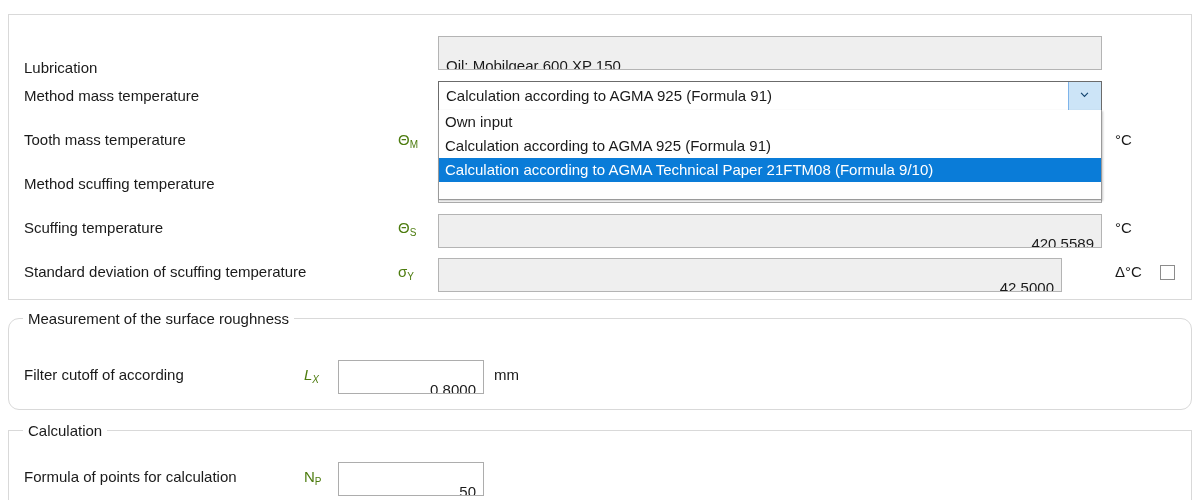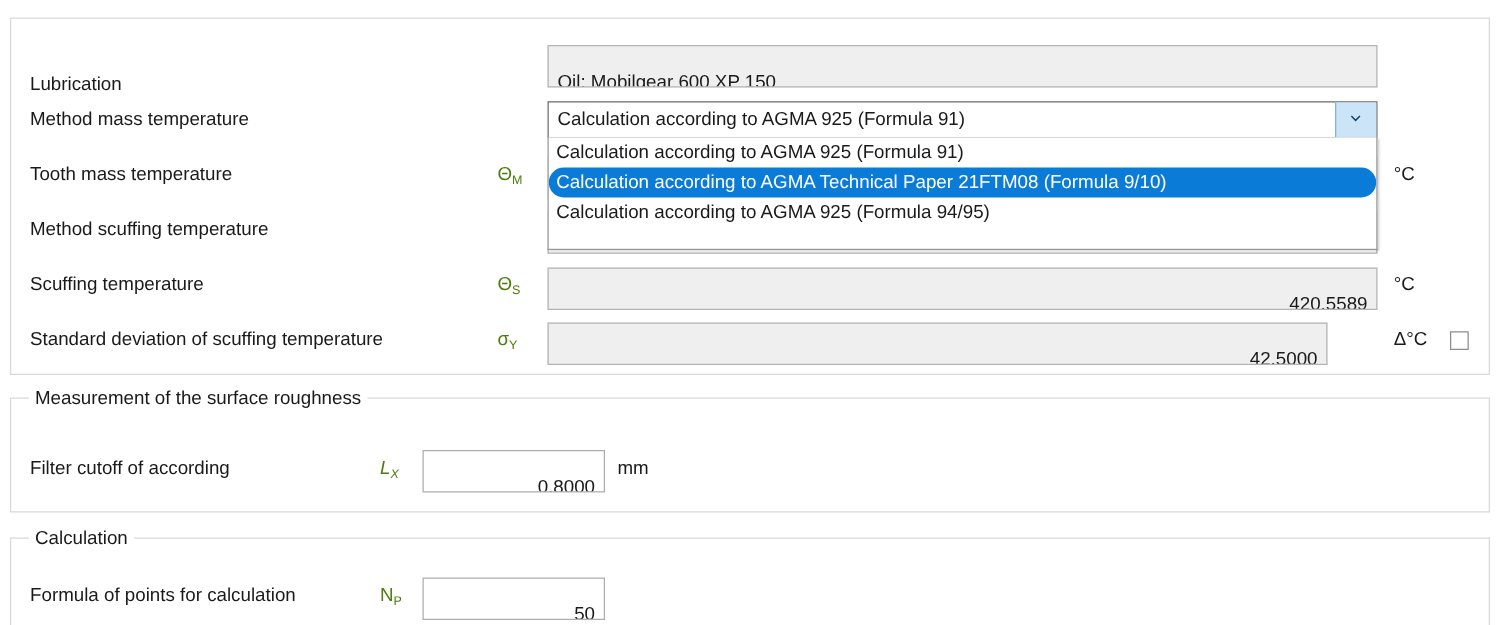--- a/index.html
+++ b/index.html
@@ -30,21 +30,21 @@
     left: 14px;
     background: #ffffff;
     padding: 0 5px;
     font-size: 15px;
     color: #1a1a1a;
     white-space: nowrap;
     line-height: 20px;
   }
 
   #group-lubrication { left: 8px; top: 14px; width: 1184px; height: 286px; border-top-color:#d9d9d9; }
-  #group-roughness   { left: 8px; top: 318px; width: 1184px; height: 92px; }
+  #group-roughness   { left: 8px; top: 318px; width: 1184px; height: 92px; border-radius: 11px; }
   #group-calculation { left: 8px; top: 430px; width: 1184px; height: 70px; border-bottom: none; }
 
   
   .label {
     position: absolute;
     white-space: nowrap;
     font-size: 15px;
     color: #1a1a1a;
     line-height: 20px;
   }
@@ -144,21 +144,20 @@
     line-height: 23px;
     padding: 0 4px 0 6px;
     font-size: 15px;
     color: #1a1a1a;
     white-space: nowrap;
     overflow: hidden;
   }
   .dropdown-item.selected {
     background: #0a7cd8;
     color: #ffffff;
-    border-radius: 12px;
   }
 
   
   .checkbox {
     position: absolute;
     width: 15px;
     height: 15px;
     box-sizing: border-box;
     border: 1px solid #8c8c8c;
     background: #ffffff;
@@ -201,23 +200,23 @@
 
 <div class="label" style="left:24px; top:262px;">Standard deviation of scuffing temperature</div>
 <div class="sym" style="left:398px; top:262px;">
   <span>σ</span><sub>Y</sub>
 </div>
 <div class="field readonly right" style="left:438px; top:258px; width:624px;">42.5000</div>
 <div class="unit" style="left:1115px; top:262px;">Δ°C</div>
 <div class="checkbox" style="left:1160px; top:265px;"></div>
 
 <div class="dropdown-list" id="dropdown-list" style="left:438px; top:110px; width:664px; height:90px;">
+  <div class="dropdown-item">Own input</div>
   <div class="dropdown-item">Calculation according to AGMA 925 (Formula 91)</div>
   <div class="dropdown-item selected">Calculation according to AGMA Technical Paper 21FTM08 (Formula 9/10)</div>
-  <div class="dropdown-item">Calculation according to AGMA 925 (Formula 94/95)</div>
 </div>
 
 <div class="groupbox" id="group-roughness">
   <div class="group-legend">Measurement of the surface roughness</div>
 </div>
 <div class="label" style="left:24px; top:365px;">Filter cutoff of according</div>
 <div class="sym" style="left:304px; top:365px;font-style:italic;">
   <span>L</span><sub>X</sub>
 </div>
 <div class="field right" style="left:338px; top:360px; width:146px;">0.8000</div>

